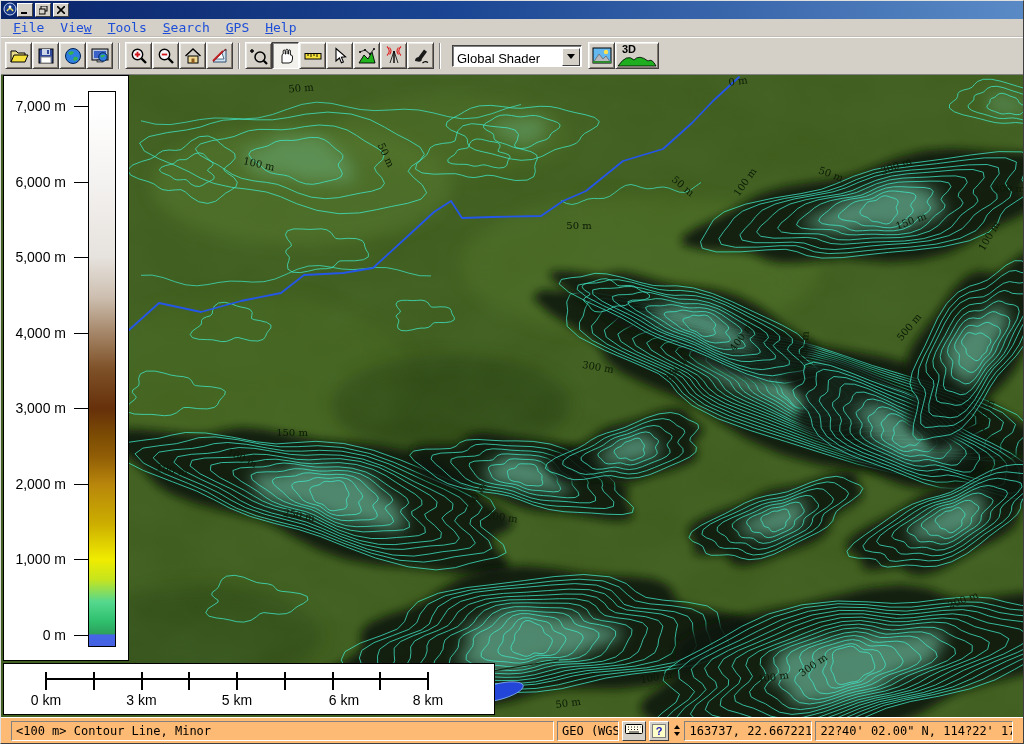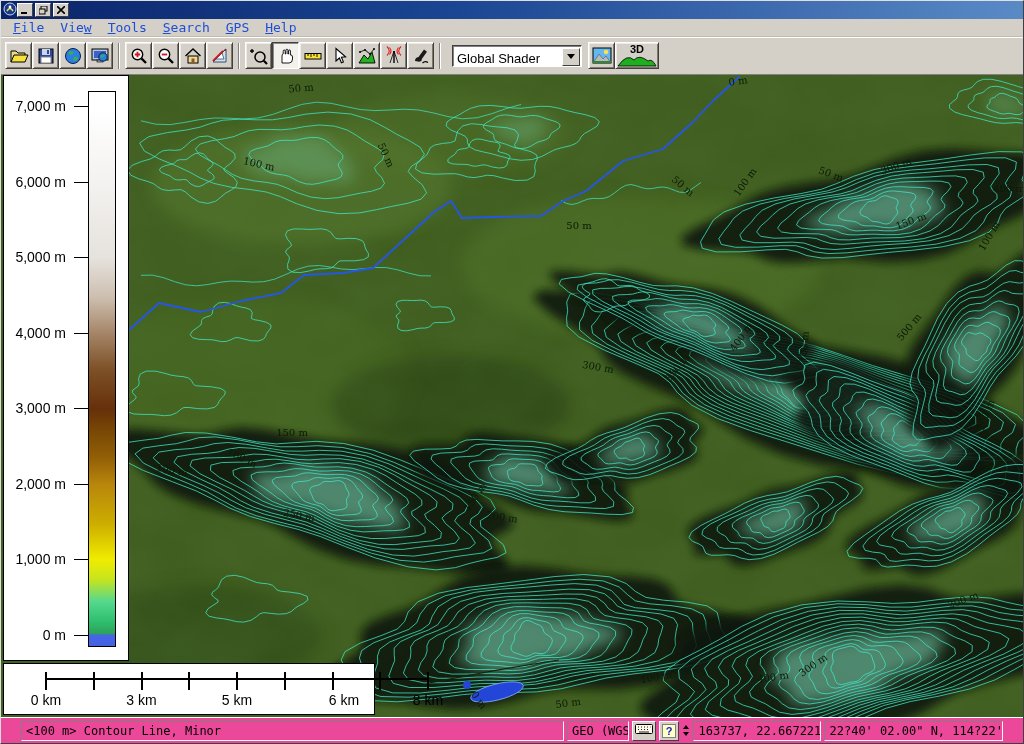--- a/index.html
+++ b/index.html
@@ -29,42 +29,42 @@
   .tbtn svg{display:block;}
   .tsep{width:2px;height:26px;margin:0 5px;border-left:1px solid #808080;border-right:1px solid #fff;}
   .combo{width:130px;height:22px;background:#fff;border:1px solid;border-color:#404040 #fff #fff #404040;
     box-shadow:inset 1px 1px 0 #808080;display:flex;align-items:flex-end;margin:0 6px;}
   .combo-text{flex:1;font-family:"Liberation Sans",sans-serif;font-size:13px;padding-left:4px;white-space:nowrap;overflow:hidden;}
   .combo-btn{width:18px;height:18px;margin-right:1px;background:#d4d0c8;border:1px solid;border-color:#fff #404040 #404040 #fff;
     display:flex;align-items:center;justify-content:center;}
   .arrow-down{width:0;height:0;border-left:4px solid transparent;border-right:4px solid transparent;border-top:5px solid #000;}
   .tbtn-3d{width:44px;height:27px;position:relative;background:#d4d0c8;border:1px solid;border-color:#fff #404040 #404040 #fff;
     box-shadow:inset 1px 1px 0 #ecebe6,inset -1px -1px 0 #80786c;padding:0;}
-  .tbtn-3d .lbl3d{position:absolute;top:0px;left:14px;font-size:11px;font-weight:bold;color:#000;font-family:"Liberation Sans",sans-serif;}
+  .tbtn-3d .lbl3d{position:absolute;top:0px;left:6px;font-size:11px;font-weight:bold;color:#000;font-family:"Liberation Sans",sans-serif;}
   .tbtn-3d svg{position:absolute;bottom:1px;left:1px;}
   
   .main{position:relative;flex:1 1 auto;overflow:hidden;background:#3f5c1d;}
   #map-svg{position:absolute;left:0;top:0;z-index:1;}
   #contour-labels{position:absolute;left:0;top:0;width:1024px;height:644px;z-index:2;pointer-events:none;}
   .clabel{position:absolute;font-family:"DejaVu Serif",serif;font-size:10px;color:#0c1a06;white-space:nowrap;
     transform:translate(-50%,-50%);}
   
   .legend{position:absolute;left:2px;top:0;width:126px;height:586px;background:#fff;border:1px solid #000;z-index:3;}
   .legend-bar{position:absolute;left:84px;top:15px;width:28px;height:556px;border:1px solid #000;}
   .ltick{position:absolute;height:1px;background:#000;width:14px;left:70px;}
   .llabel{position:absolute;right:62px;width:70px;text-align:right;font-family:"Liberation Sans",sans-serif;
     font-size:14px;color:#000;white-space:nowrap;transform:translateY(-50%);}
   
-  .scalebar{position:absolute;left:2px;top:588px;width:372px;height:52px;background:#fff;border:1px solid #000;z-index:3;}
+  .scalebar{position:absolute;left:2px;top:588px;width:492px;height:52px;background:#fff;border:1px solid #000;z-index:3;}
   .sline{position:absolute;height:2px;background:#000;top:14px;}
   .stick{position:absolute;width:2px;background:#000;top:8px;height:18px;}
   .slabel{position:absolute;top:28px;font-family:"Liberation Sans",sans-serif;font-size:14px;color:#000;
     transform:translateX(-50%);white-space:nowrap;}
   
-  .statusbar{height:26px;background:#ec4899;flex:0 0 26px;display:flex;align-items:center;padding:2px 20px;gap:3px;
+  .statusbar{height:26px;background:#fdba74;flex:0 0 26px;display:flex;align-items:center;padding:2px 10px;gap:3px;
     border-top:1px solid #fff;font-size:12px;}
   .sb-sec{height:20px;border:1px solid;border-color:#808080 #fff #fff #808080;padding:1px 4px;white-space:nowrap;
     overflow:hidden;display:flex;align-items:center;}
   .sb-feature{flex:0 0 543px;}
   .sb-proj{flex:0 0 62px;}
   .sb-xy{flex:0 0 128px;}
   .sb-ll{flex:1 1 auto;}
   .sbtn{height:20px;background:#d4d0c8;border:1px solid;border-color:#fff #404040 #404040 #fff;
     display:flex;align-items:center;justify-content:center;padding:0 2px;}
   .helpq{font-weight:bold;color:#2020c0;background:#ffffc8;border:1px solid #808080;width:14px;height:14px;

